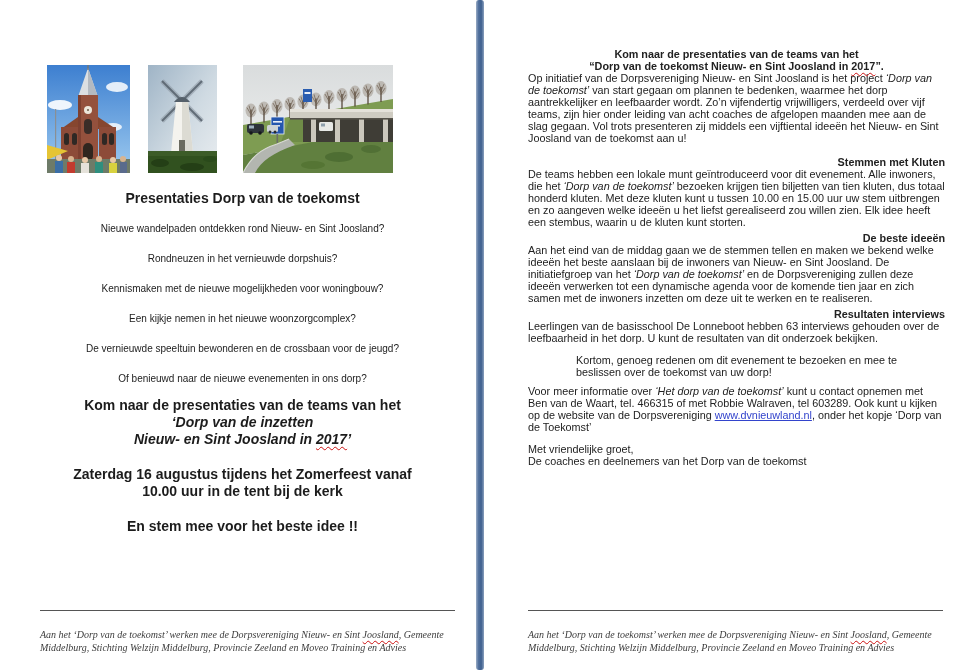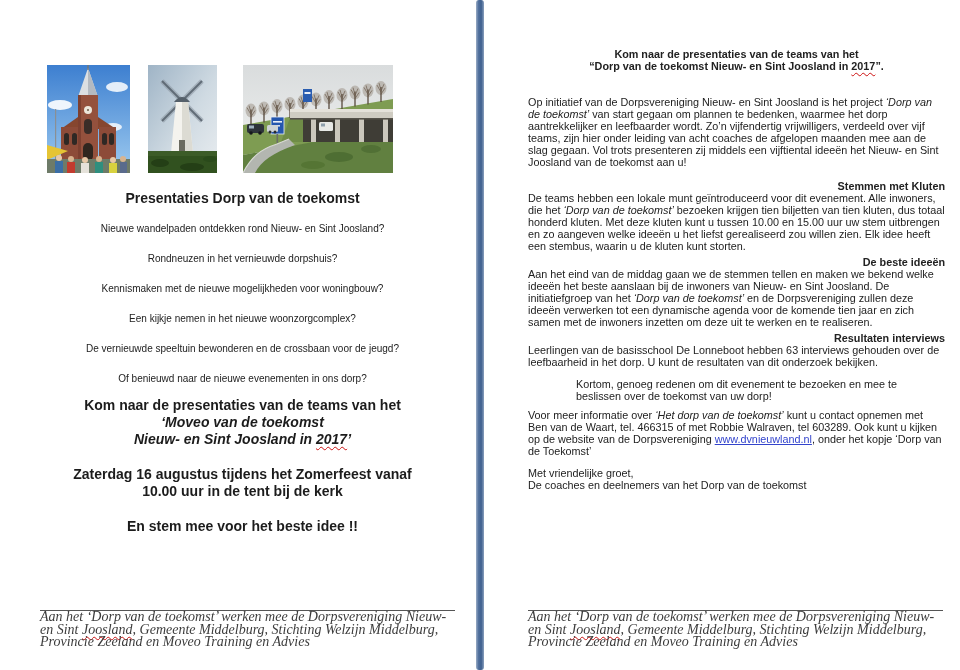--- a/index.html
+++ b/index.html
@@ -23,38 +23,38 @@
   .invite { margin-top:10px; }
   .b  { font-size:14px; font-weight:bold; line-height:17px; }
   .bi { font-size:14px; font-weight:bold; font-style:italic; line-height:17px; }
   .date-block { margin-top:18px; }
   .closing-line { margin-top:18px; }
 
   
   .page-right { position:absolute; left:528px; top:0; width:417px; height:670px; text-align:left;
     font-size:10.8px; line-height:12px; color:#222222; }
   .r-header { margin-top:48px; text-align:center; font-weight:bold; }
-  .r-intro { margin-top:24px; }
+  .r-intro { }
   .r-section-1 { margin-top:12px; }
   .r-section { margin-top:4px; }
   .r-heading { font-size:10.8px; font-weight:bold; line-height:12px;text-align:right; }
   .r-kortom { margin-top:10px;margin-left:48px; }
   .r-info { margin-top:7px; }
   .r-greeting { margin-top:10px; }
 
   
   .seg-i { font-style:italic; }
   .seg-link { color:#3344cc; text-decoration:underline; cursor:pointer; }
   .seg-sq { text-decoration-line:underline; text-decoration-style:wavy; text-decoration-color:#cc1111;
             text-decoration-thickness:1px; text-underline-offset:2px; }
 
   
-  .page-footer { position:absolute; top:610px; width:415px; border-top:1px solid #555555; padding-top:0;
+  .page-footer { position:absolute; top:610px; width:415px; border-top:1px solid #555555; padding-top:18px;
     text-align:left; font-family:"Liberation Serif", serif; font-style:italic;
-    font-size:14px; line-height:12.5px; color:#3c3c3c; }
+    font-size:10px; line-height:12.5px; color:#3c3c3c; }
   .page-left  .page-footer { left:5px; }
   .page-right .page-footer { left:0; }
 </style>
 </head>
 <body>
 
 <div class="canvas">
 
   <section class="page-left">
 
@@ -199,21 +199,21 @@
 
     <p class="q">Nieuwe wandelpaden ontdekken rond Nieuw- en Sint Joosland?</p>
     <p class="q">Rondneuzen in het vernieuwde dorpshuis?</p>
     <p class="q">Kennismaken met de nieuwe mogelijkheden voor woningbouw?</p>
     <p class="q">Een kijkje nemen in het nieuwe woonzorgcomplex?</p>
     <p class="q">De vernieuwde speeltuin bewonderen en de crossbaan voor de jeugd?</p>
     <p class="q">Of benieuwd naar de nieuwe evenementen in ons dorp?</p>
 
     <div class="invite">
       <p class="b">Kom naar de presentaties van de teams van het</p>
-      <p class="bi">‘Moveo van de toekomst</p>
+      <p class="bi">‘Dorp van de inzetten</p>
       <p class="bi"><span>Nieuw- en Sint Joosland in </span><span class="seg-sq">2017</span><span>’</span></p>
     </div>
 
     <div class="date-block">
       <p class="b">Zaterdag 16 augustus tijdens het Zomerfeest vanaf</p>
       <p class="b">10.00 uur in de tent bij de kerk</p>
     </div>
 
     <p class="b closing-line">En stem mee voor het beste idee !!</p>
 

